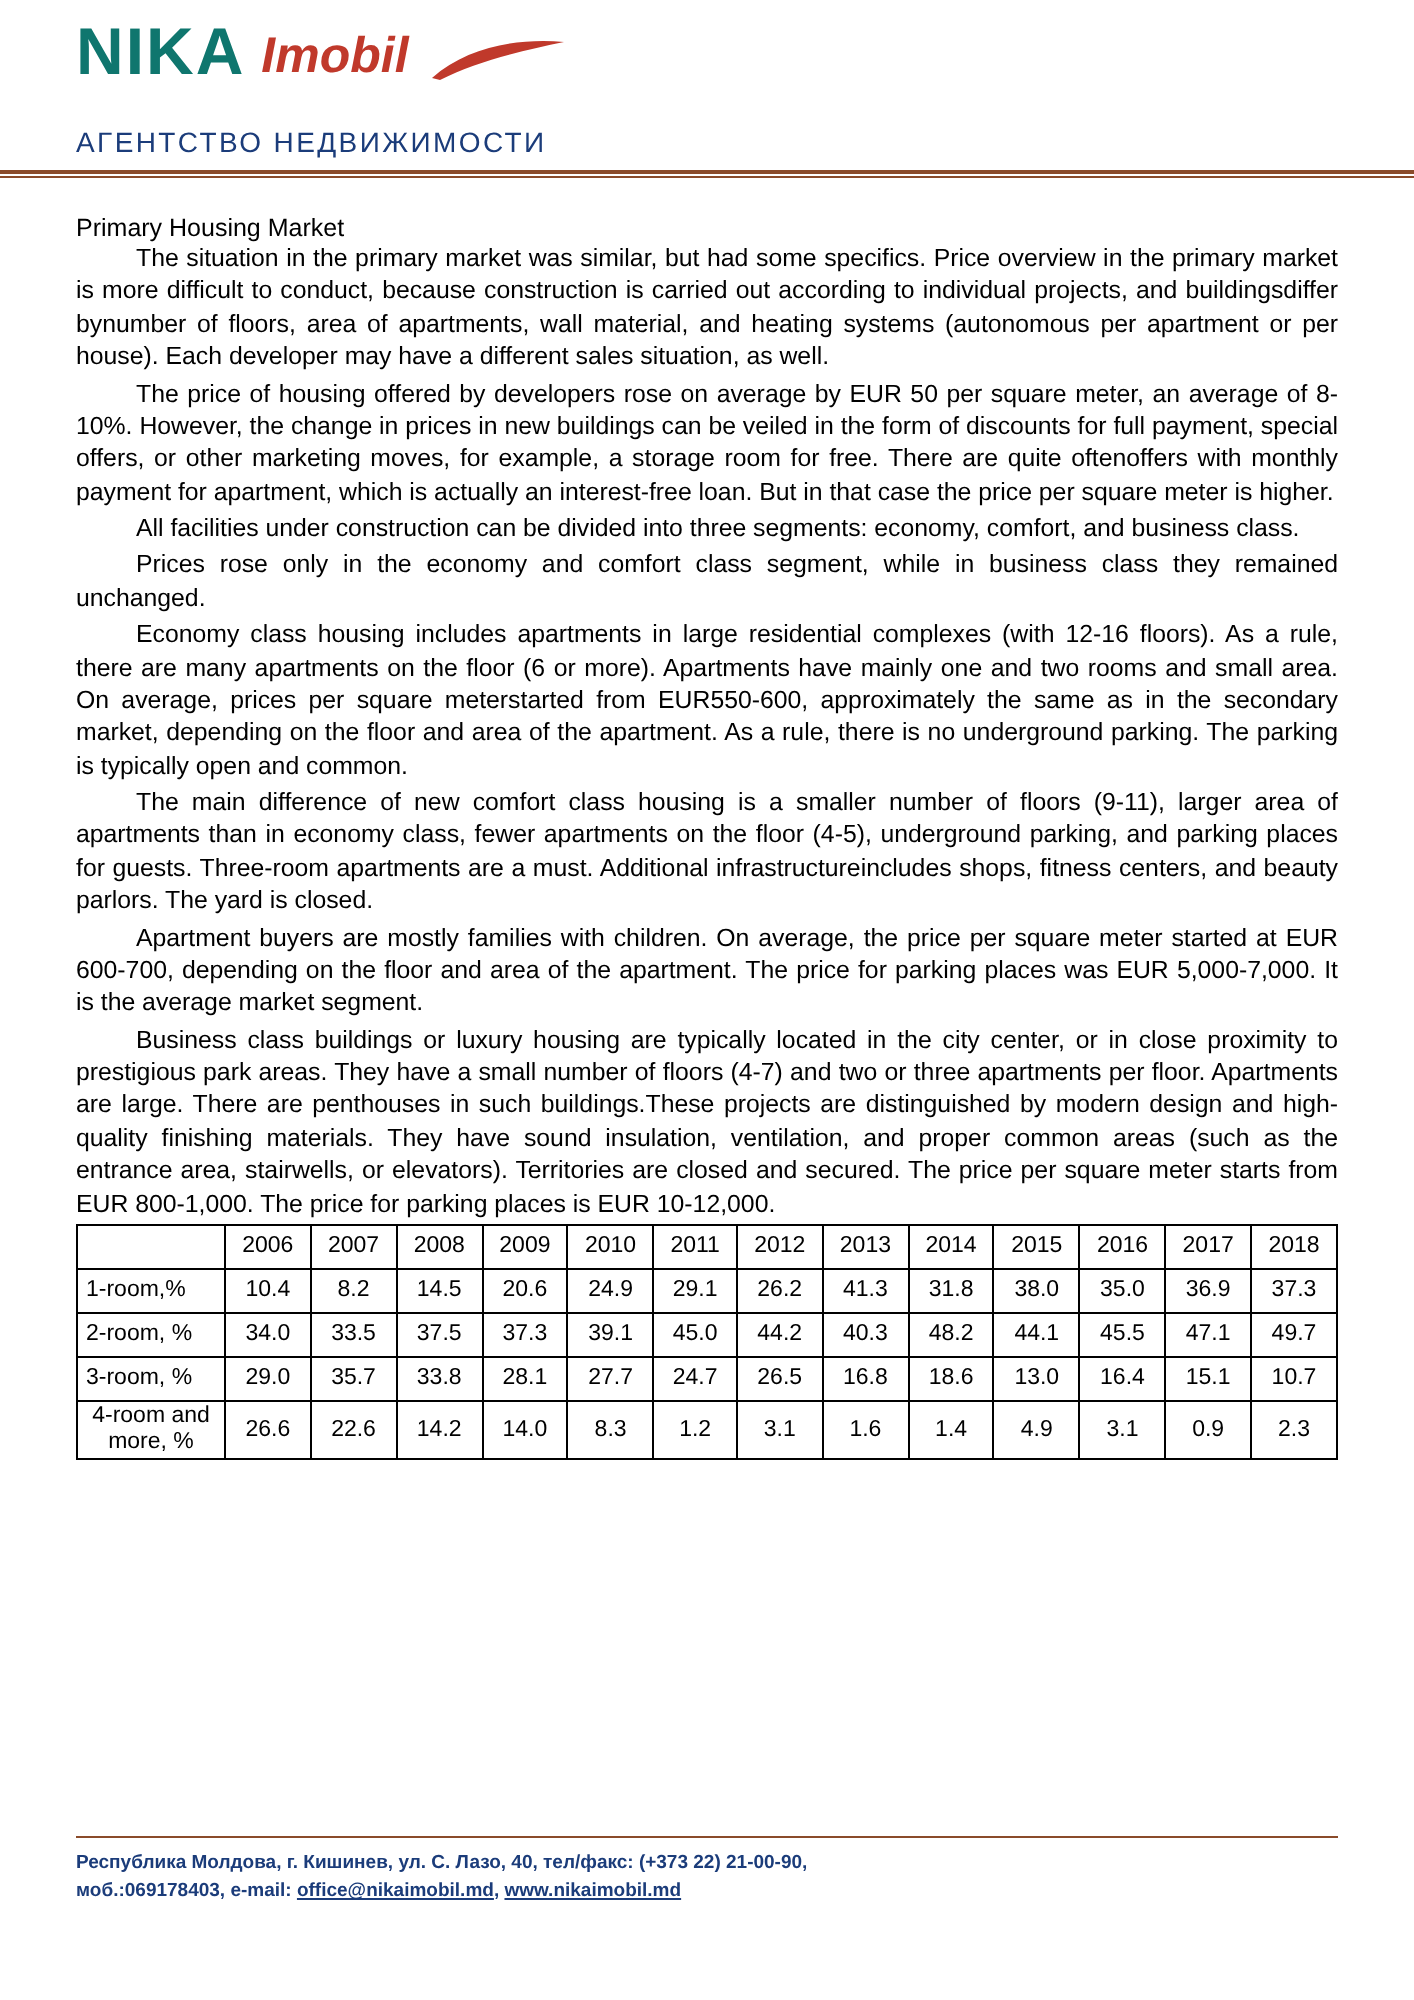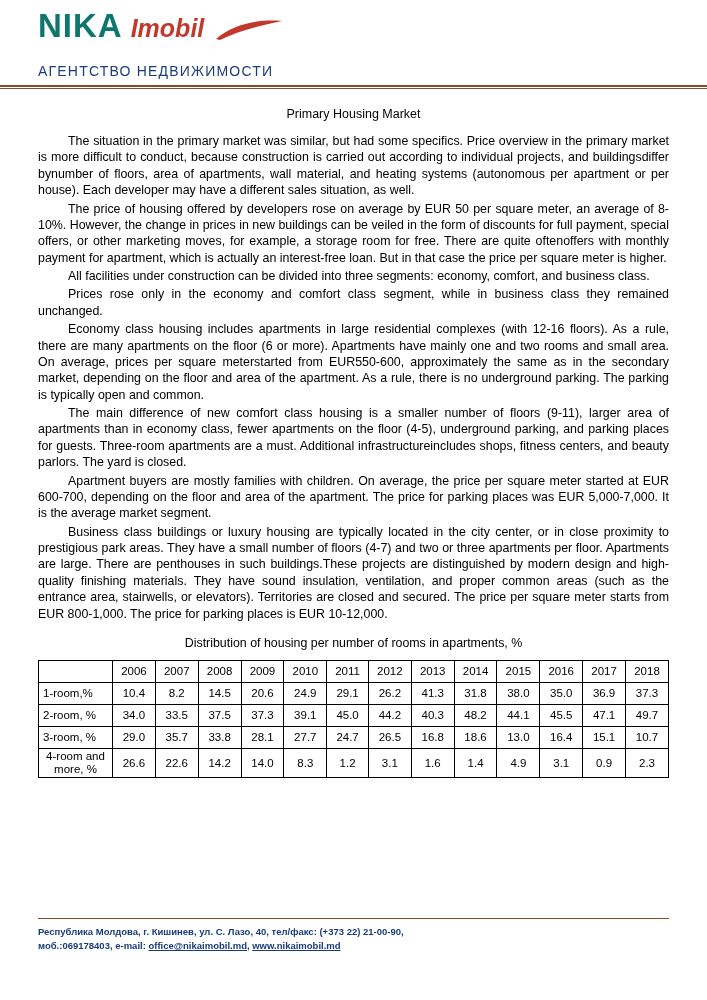--- a/index.html
+++ b/index.html
@@ -81,24 +81,23 @@
     margin-right: -38px;
   }
   .header-rule.thin {
     height: 1px;
     margin-top: 1px;
     background: #8a4b2a;
   }
 
   
   .doc-title {
-    text-align: center;
     font-size: 12.5px;
     margin-top: 18px;
-    margin-bottom: 12px;
+    margin-bottom: 0;
   }
   p.para {
     font-size: 12.4px;
     line-height: 1.32;
     text-align: justify;
     text-indent: 30px;
     margin: 0 0 2px 0;
   }
   .table-caption {
     text-align: center;
@@ -182,21 +181,20 @@
 
   <p class="para">The situation in the primary market was similar, but had some specifics. Price overview in the primary market is more difficult to conduct, because construction is carried out according to individual projects, and buildingsdiffer bynumber of floors, area of apartments, wall material, and heating systems (autonomous per apartment or per house). Each developer may have a different sales situation, as well.</p>
   <p class="para">The price of housing offered by developers rose on average by EUR 50 per square meter, an average of 8-10%. However, the change in prices in new buildings can be veiled in the form of discounts for full payment, special offers, or other marketing moves, for example, a storage room for free. There are quite oftenoffers with monthly payment for apartment, which is actually an interest-free loan. But in that case the price per square meter is higher.</p>
   <p class="para">All facilities under construction can be divided into three segments: economy, comfort, and business class.</p>
   <p class="para">Prices rose only in the economy and comfort class segment, while in business class they remained unchanged.</p>
   <p class="para">Economy class housing includes apartments in large residential complexes (with 12-16 floors). As a rule, there are many apartments on the floor (6 or more). Apartments have mainly one and two rooms and small area. On average, prices per square meterstarted from EUR550-600, approximately the same as in the secondary market, depending on the floor and area of the apartment. As a rule, there is no underground parking. The parking is typically open and common.</p>
   <p class="para">The main difference of new comfort class housing is a smaller number of floors (9-11), larger area of apartments than in economy class, fewer apartments on the floor (4-5), underground parking, and parking places for guests. Three-room apartments are a must. Additional infrastructureincludes shops, fitness centers, and beauty parlors. The yard is closed.</p>
   <p class="para">Apartment buyers are mostly families with children. On average, the price per square meter started at EUR 600-700, depending on the floor and area of the apartment. The price for parking places was EUR 5,000-7,000. It is the average market segment.</p>
   <p class="para">Business class buildings or luxury housing are typically located in the city center, or in close proximity to prestigious park areas. They have a small number of floors (4-7) and two or three apartments per floor. Apartments are large. There are penthouses in such buildings.These projects are distinguished by modern design and high-quality finishing materials. They have sound insulation, ventilation, and proper common areas (such as the entrance area, stairwells, or elevators). Territories are closed and secured. The price per square meter starts from EUR 800-1,000. The price for parking places is EUR 10-12,000.</p>
 
-  <div class="table-caption">Distribution of housing per number of rooms in apartments, %</div>
 
   <table class="data">
     <thead>
       <tr>
         <td class="corner rowhead"></td>
         <th>2006</th>
         <th>2007</th>
         <th>2008</th>
         <th>2009</th>
         <th>2010</th>

